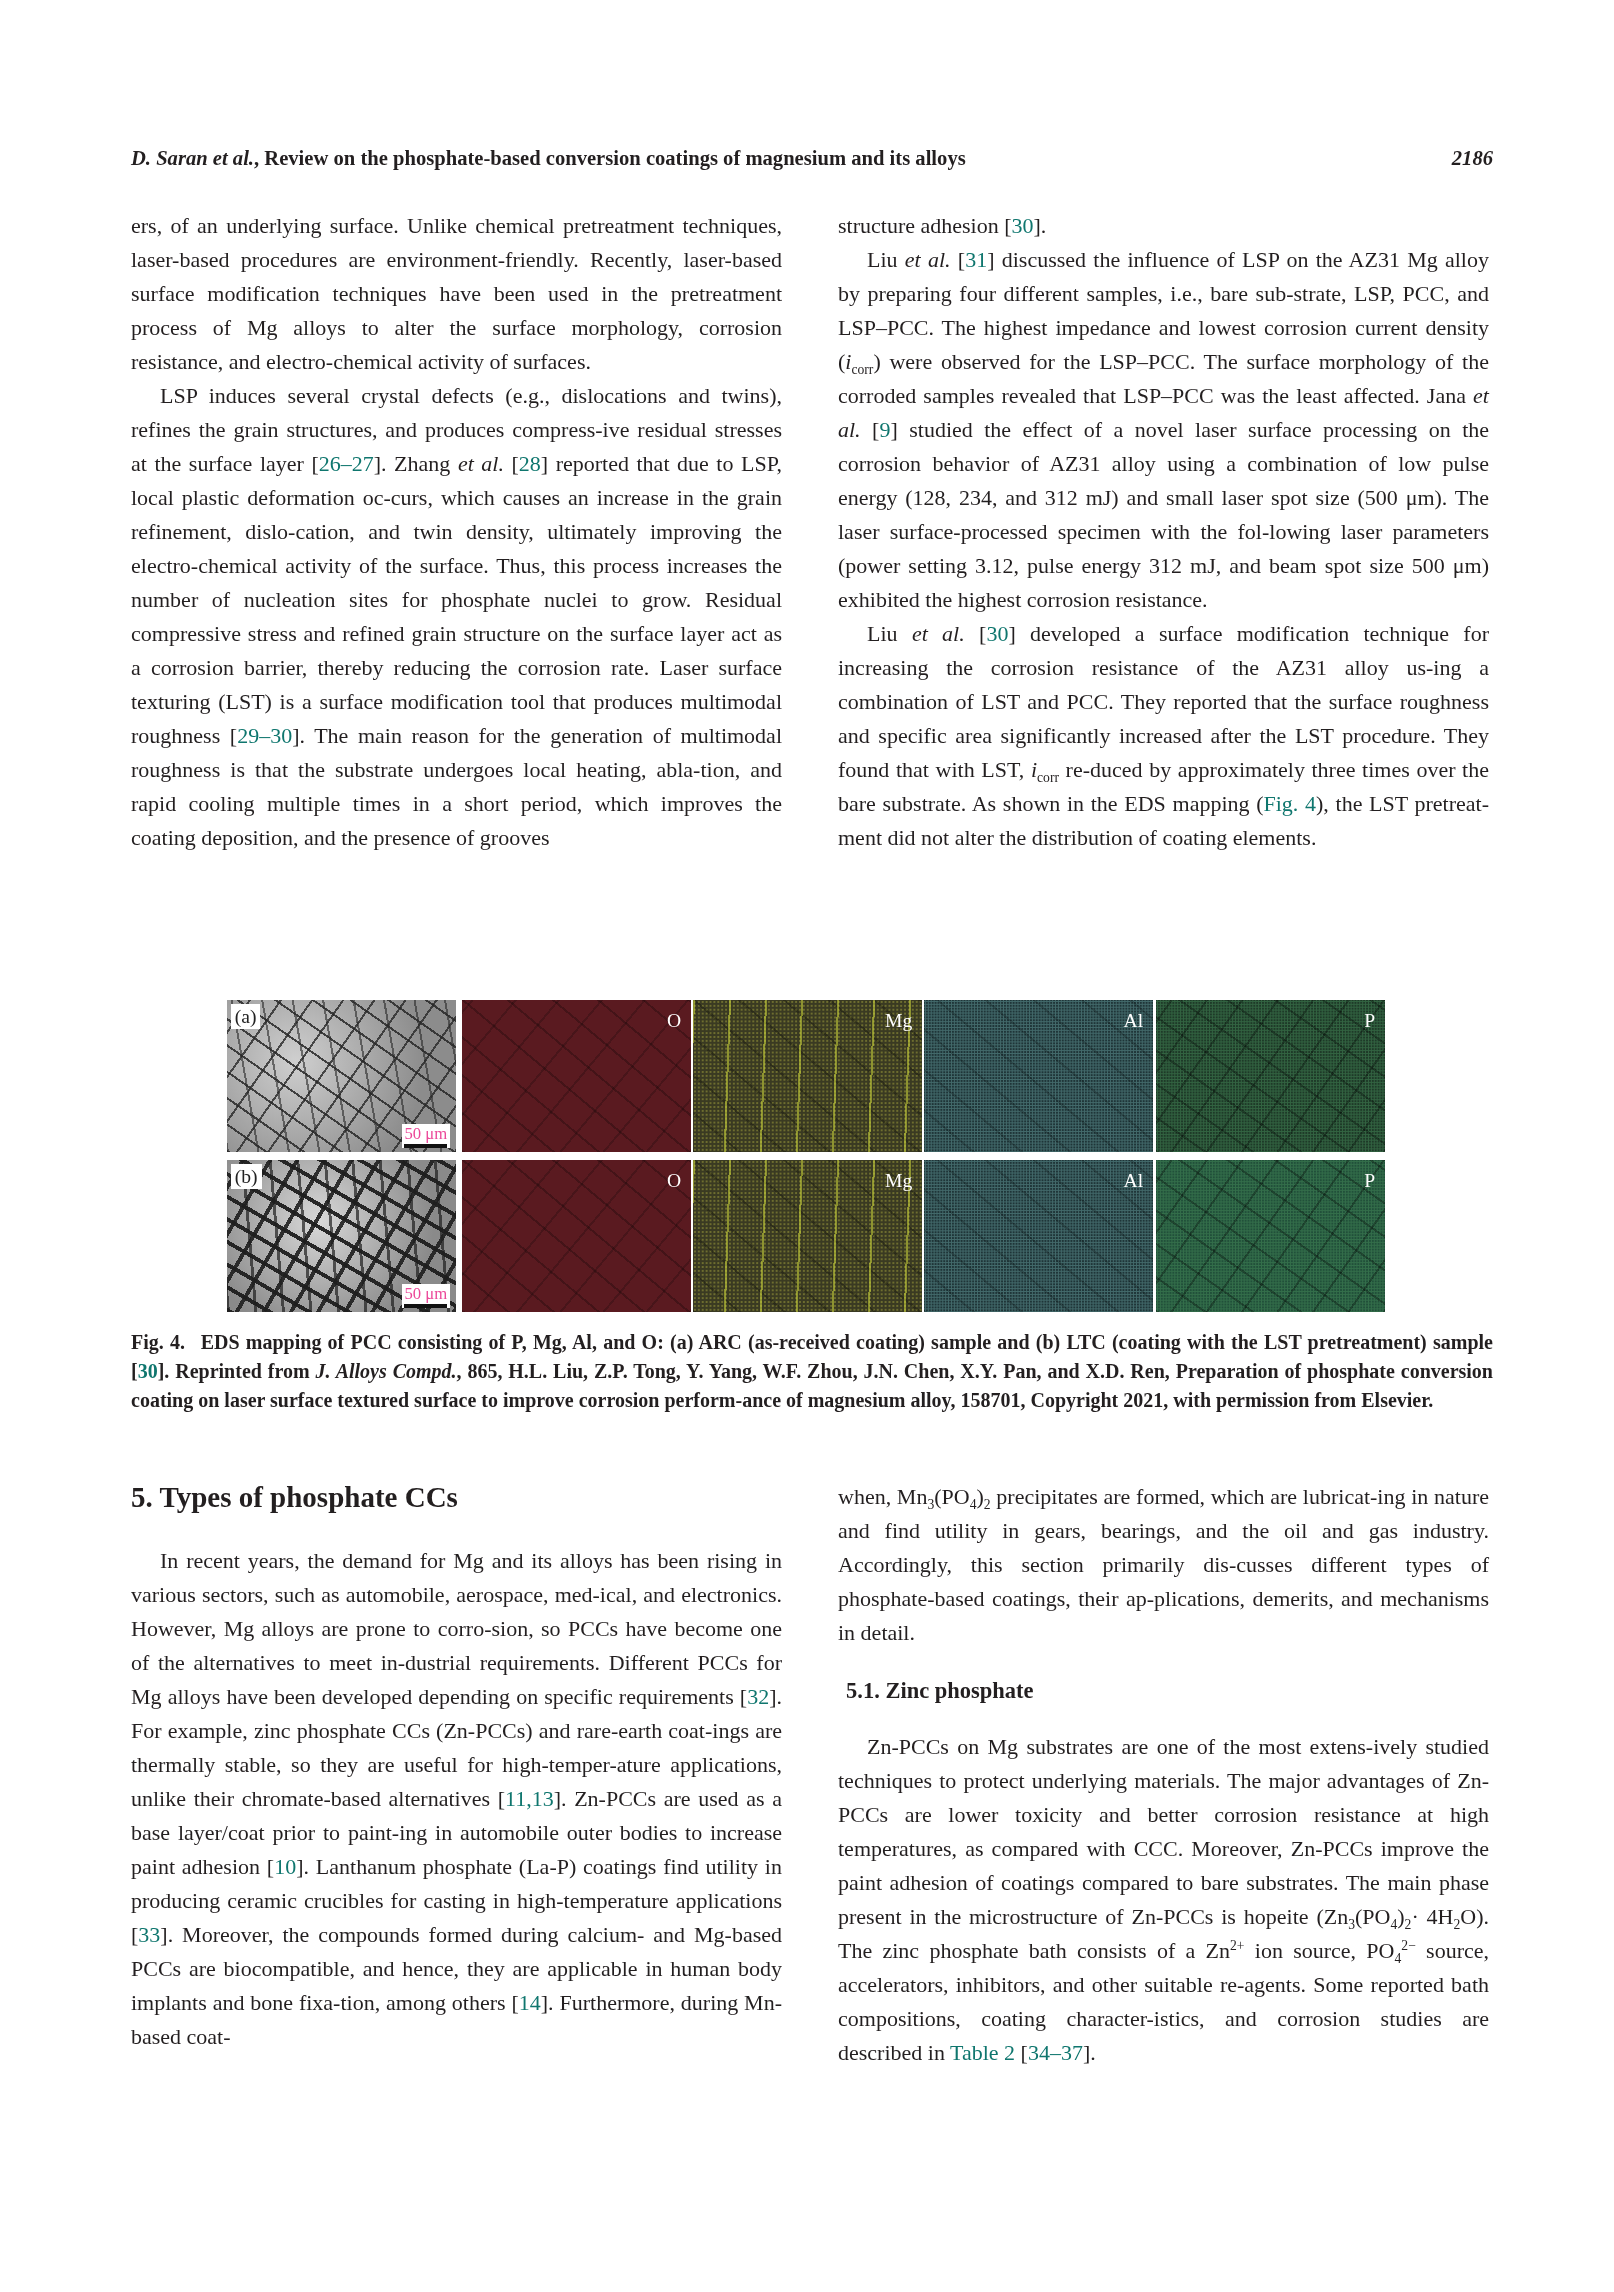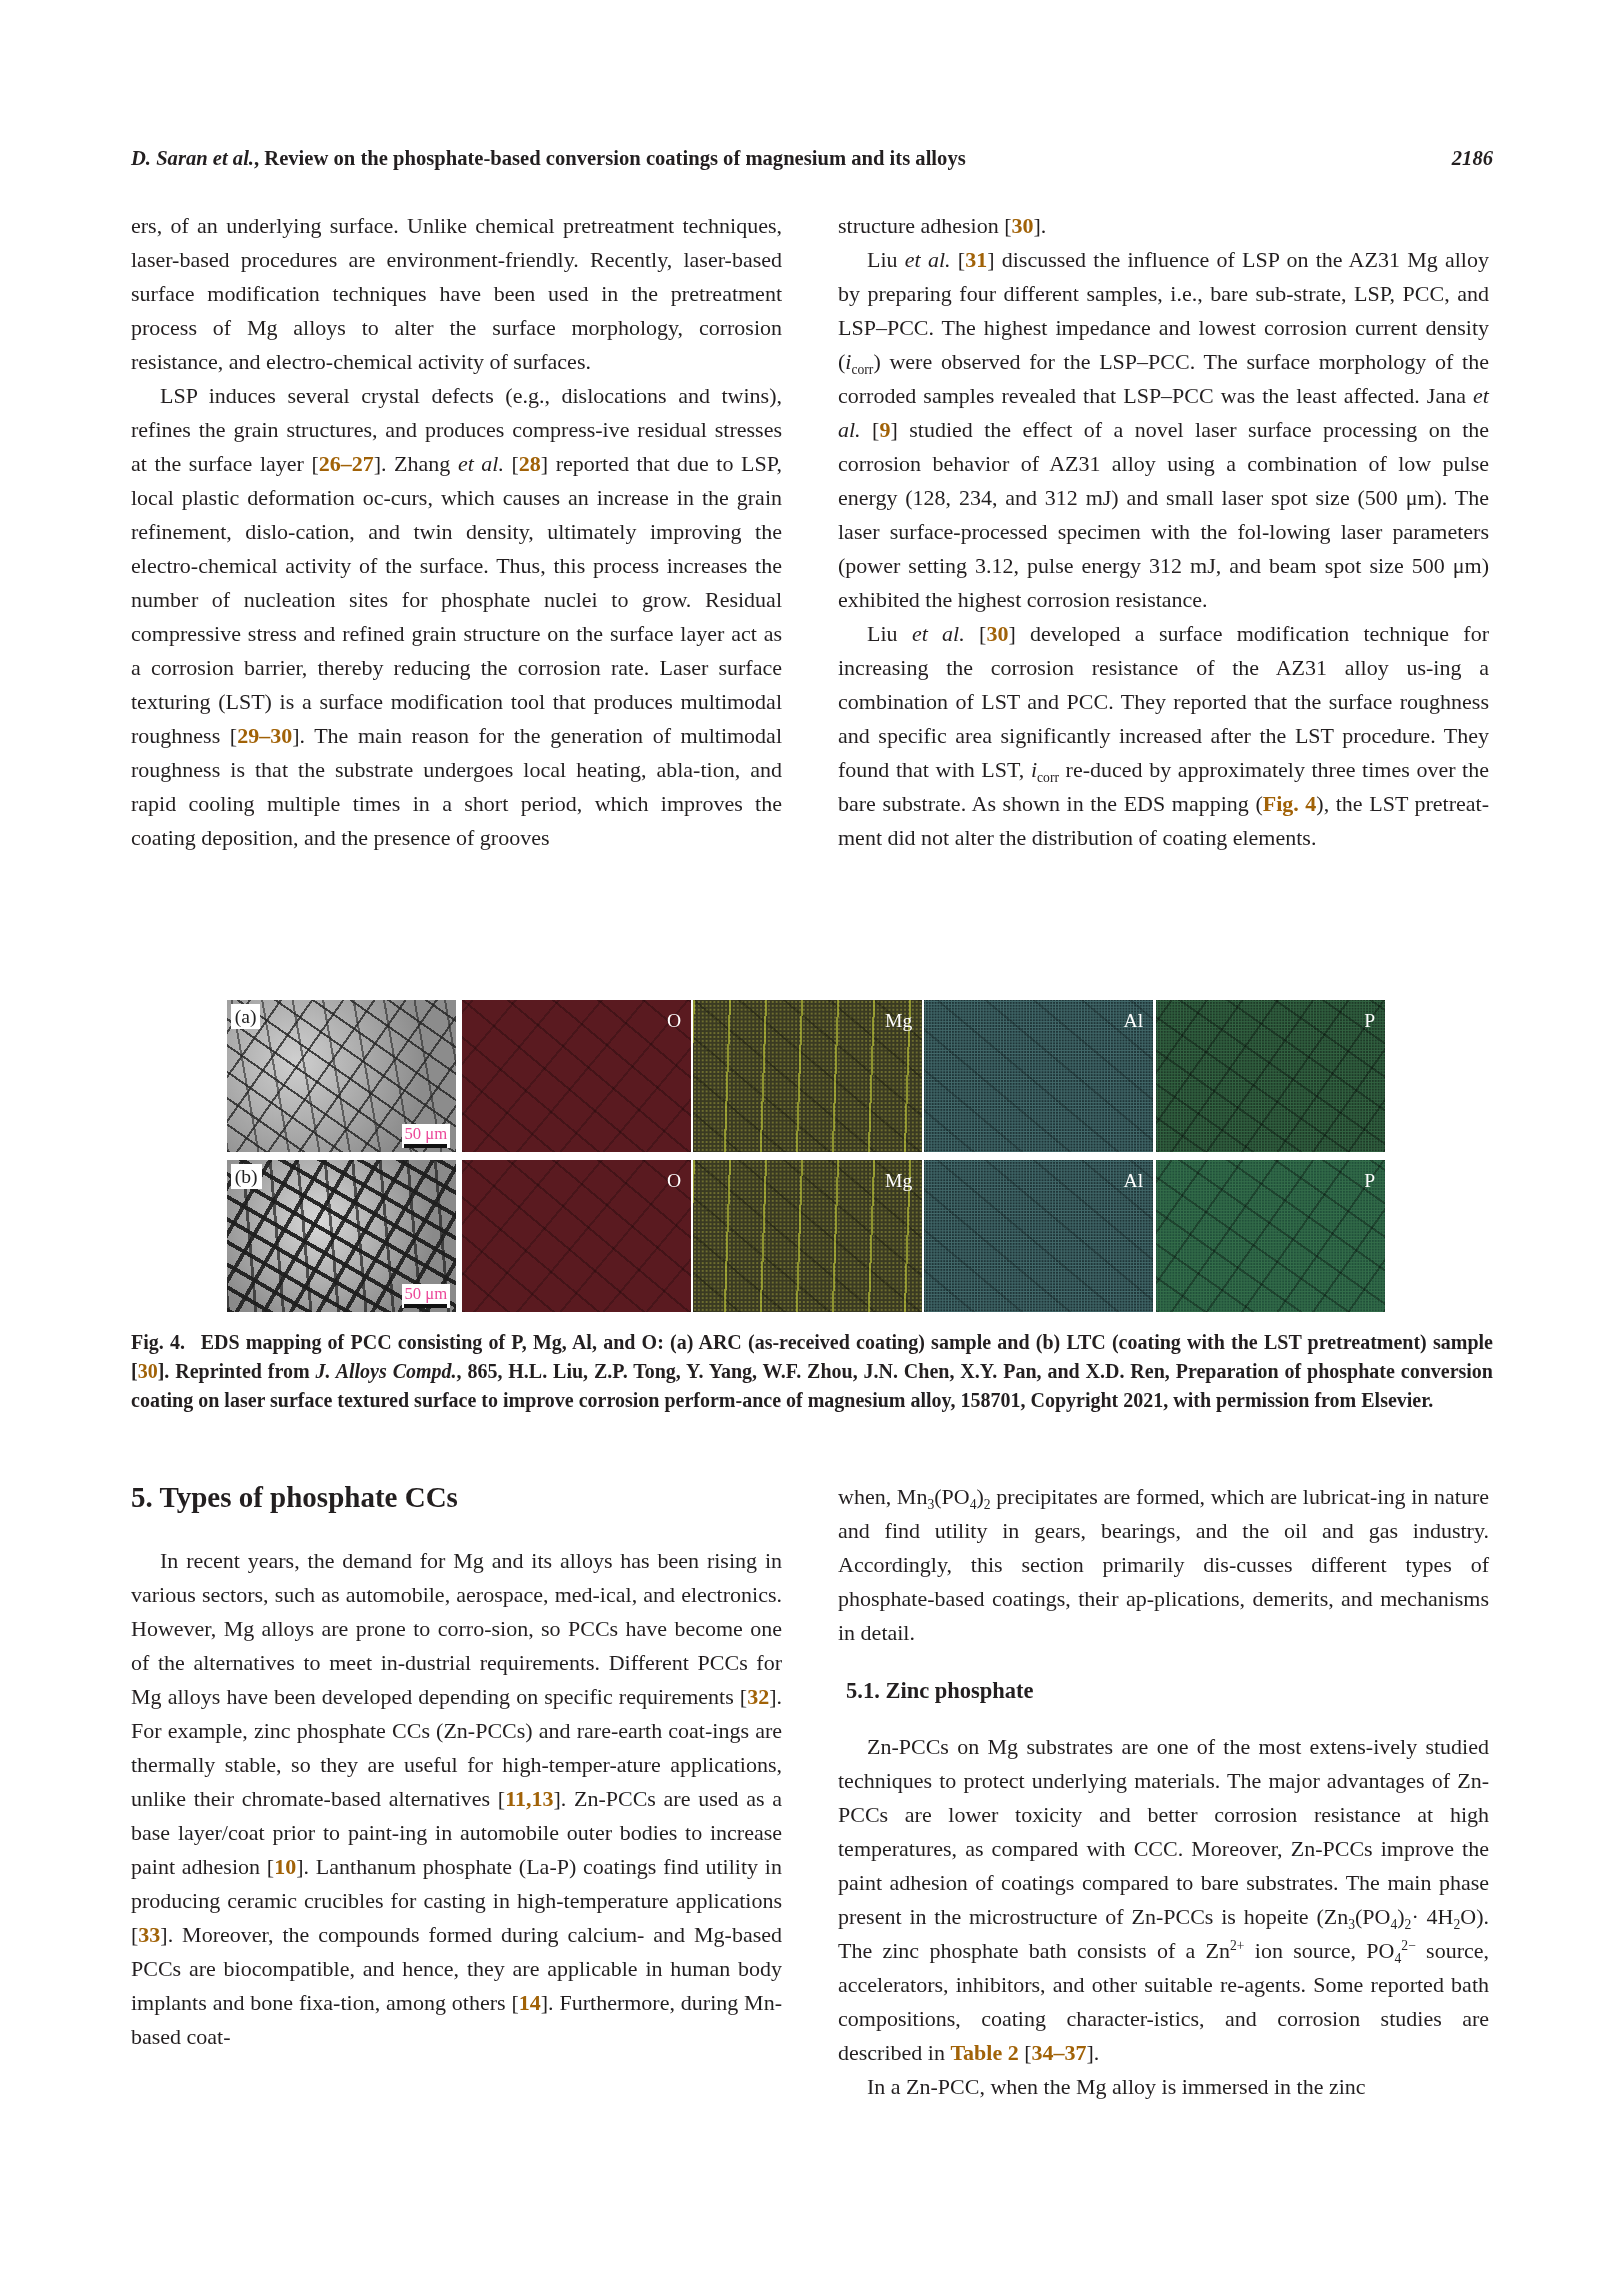--- a/index.html
+++ b/index.html
@@ -8,21 +8,21 @@
   .running-head { position: absolute; left: 131px; top: 147px; width: 1362px; height: 31px;
                   font-size: 20.6px; font-weight: bold; }
   .running-head .authors { font-style: italic; }
   .running-head .page-num { position: absolute; right: 0; top: 0; font-style: italic; }
   .col { position: absolute; width: 651px; font-size: 22px; line-height: 34px;
          text-align: justify; hyphens: none; }
   .col p { margin: 0; }
   .col p.indent { text-indent: 29px; }
   .left { left: 131px; }
   .right { left: 838px; }
-  .ref { color: #a16207; font-weight: bold; }
+  .ref { color: #0f766e; }
   .it { font-style: italic; }
   sub, sup { font-size: 62%; line-height: 0; }
   h2.sec { font-size: 29px; font-weight: bold; margin: 0; line-height: 35px; }
   h3.subsec { font-size: 22.5px; font-weight: bold; margin: 8px; line-height: 33px; }
 
   
   .figure { position: absolute; left: 227px; top: 1000px; width: 1159px; height: 312px; }
   .panel { position: absolute; width: 229px; height: 152px; overflow: hidden; }
   .panel .el { position: absolute; right: 9.8px; top: 9.8px; color: #fff; font-size: 19.6px;
                font-family: "Liberation Serif", serif; }
@@ -130,15 +130,14 @@
   <div style="height:29px;"></div>
   <p class="indent"><span>In recent years, the demand for Mg and its alloys has been rising in various sectors, such as automobile, aerospace, med-ical, and electronics. However, Mg alloys are prone to corro-sion, so PCCs have become one of the alternatives to meet in-dustrial requirements. Different PCCs for Mg alloys have been developed depending on specific requirements [</span><span class="ref">32</span><span>]. For example, zinc phosphate CCs (Zn-PCCs) and rare-earth coat-ings are thermally stable, so they are useful for high-temper-ature applications, unlike their chromate-based alternatives [</span><span class="ref">11,13</span><span>]. Zn-PCCs are used as a base layer/coat prior to paint-ing in automobile outer bodies to increase paint adhesion [</span><span class="ref">10</span><span>]. Lanthanum phosphate (La-P) coatings find utility in producing ceramic crucibles for casting in high-temperature applications [</span><span class="ref">33</span><span>]. Moreover, the compounds formed during calcium- and Mg-based PCCs are biocompatible, and hence, they are applicable in human body implants and bone fixa-tion, among others [</span><span class="ref">14</span><span>]. Furthermore, during Mn-based coat-</span></p>
 </div>
 
 <div class="col right" style="top:1480px;">
   <p><span>when, Mn</span><sub>3</sub><span>(PO</span><sub>4</sub><span>)</span><sub>2</sub><span> precipitates are formed, which are lubricat-ing in nature and find utility in gears, bearings, and the oil and gas industry. Accordingly, this section primarily dis-cusses different types of phosphate-based coatings, their ap-plications, demerits, and mechanisms in detail.</span></p>
   <div style="height:15.7px;"></div>
   <h3 class="subsec">5.1. Zinc phosphate</h3>
   <div style="height:15.7px;"></div>
   <p class="indent"><span>Zn-PCCs on Mg substrates are one of the most extens-ively studied techniques to protect underlying materials. The major advantages of Zn-PCCs are lower toxicity and better corrosion resistance at high temperatures, as compared with CCC. Moreover, Zn-PCCs improve the paint adhesion of coatings compared to bare substrates. The main phase present in the microstructure of Zn-PCCs is hopeite (Zn</span><sub>3</sub><span>(PO</span><sub>4</sub><span>)</span><sub>2</sub><span>· 4H</span><sub>2</sub><span>O). The zinc phosphate bath consists of a Zn</span><sup>2+</sup><span> ion source, PO</span><sub>4</sub><sup>2−</sup><span> source, accelerators, inhibitors, and other suitable re-agents. Some reported bath compositions, coating character-istics, and corrosion studies are described in </span><span class="ref">Table 2</span><span> [</span><span class="ref">34–37</span><span>].</span></p>
-  <p class="indent">In a Zn-PCC, when the Mg alloy is immersed in the zinc</p>
 </div>
 
 
 </body></html>

